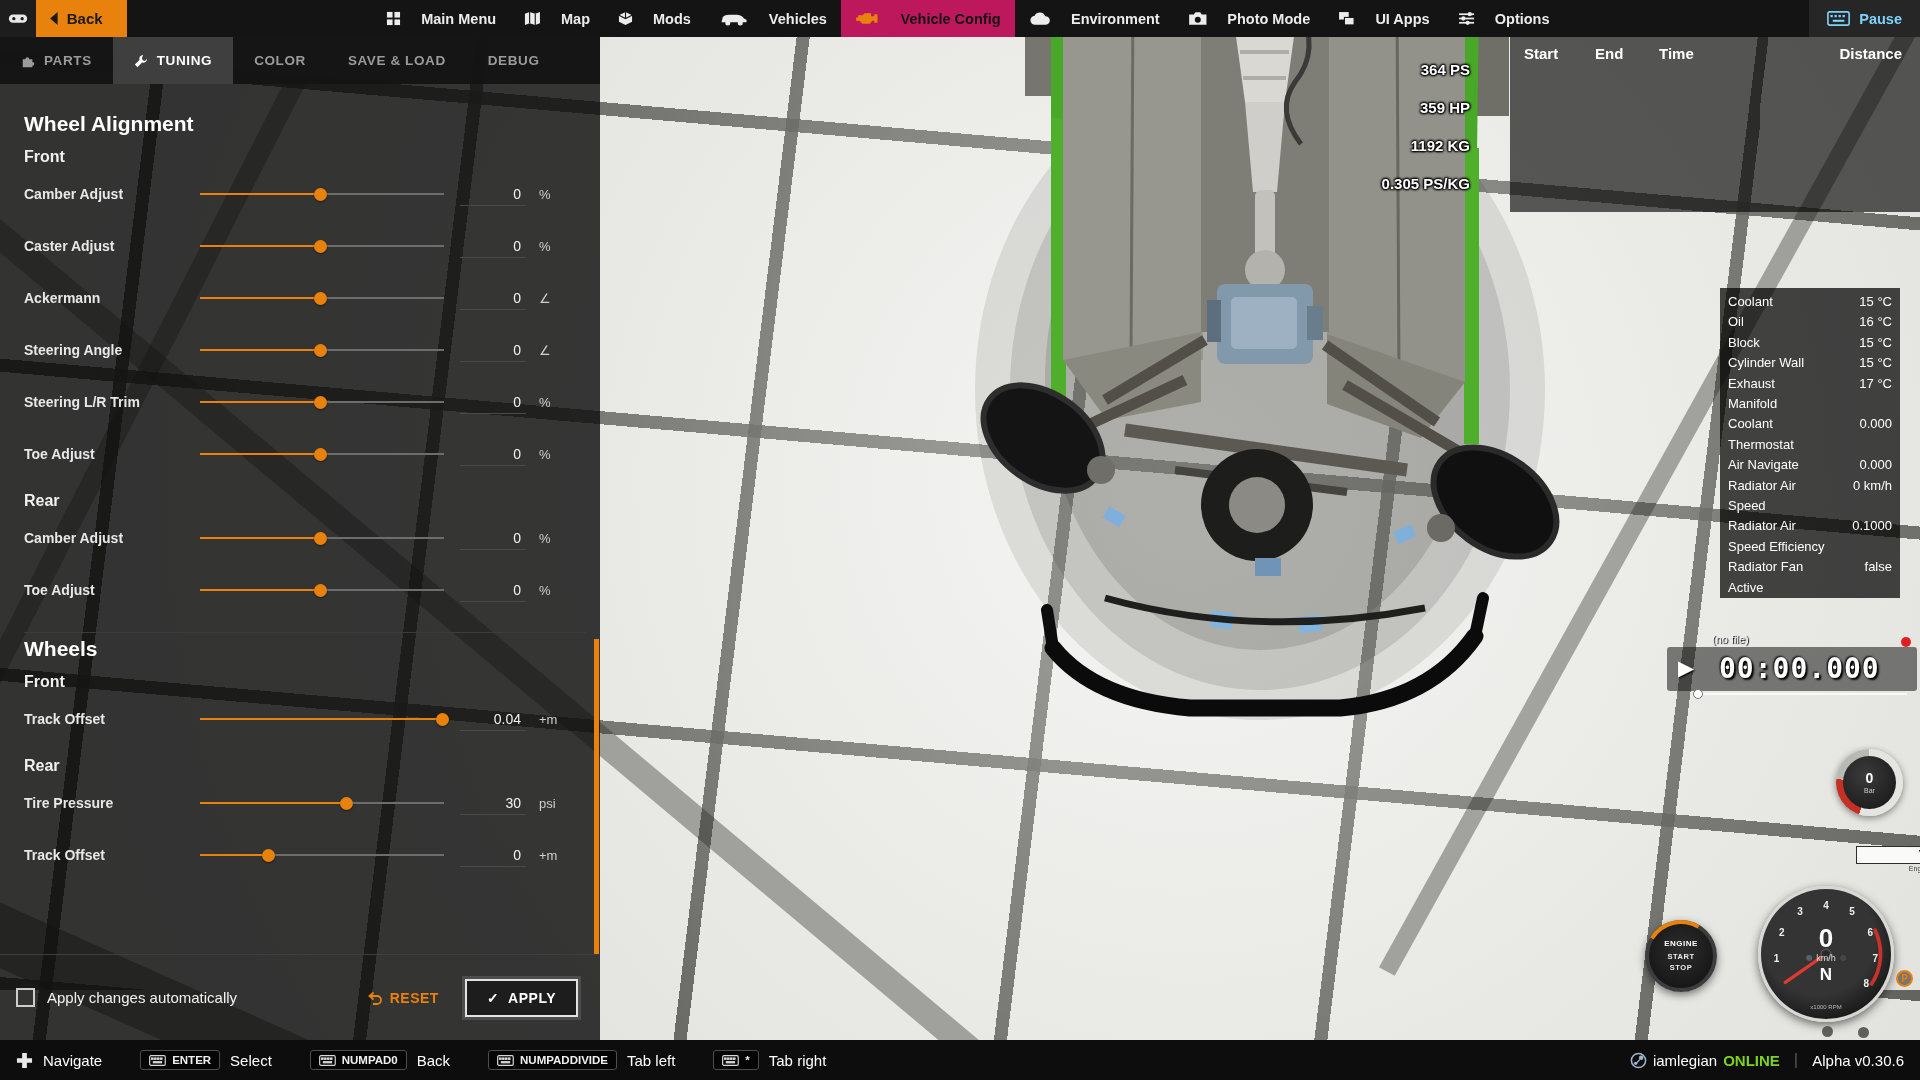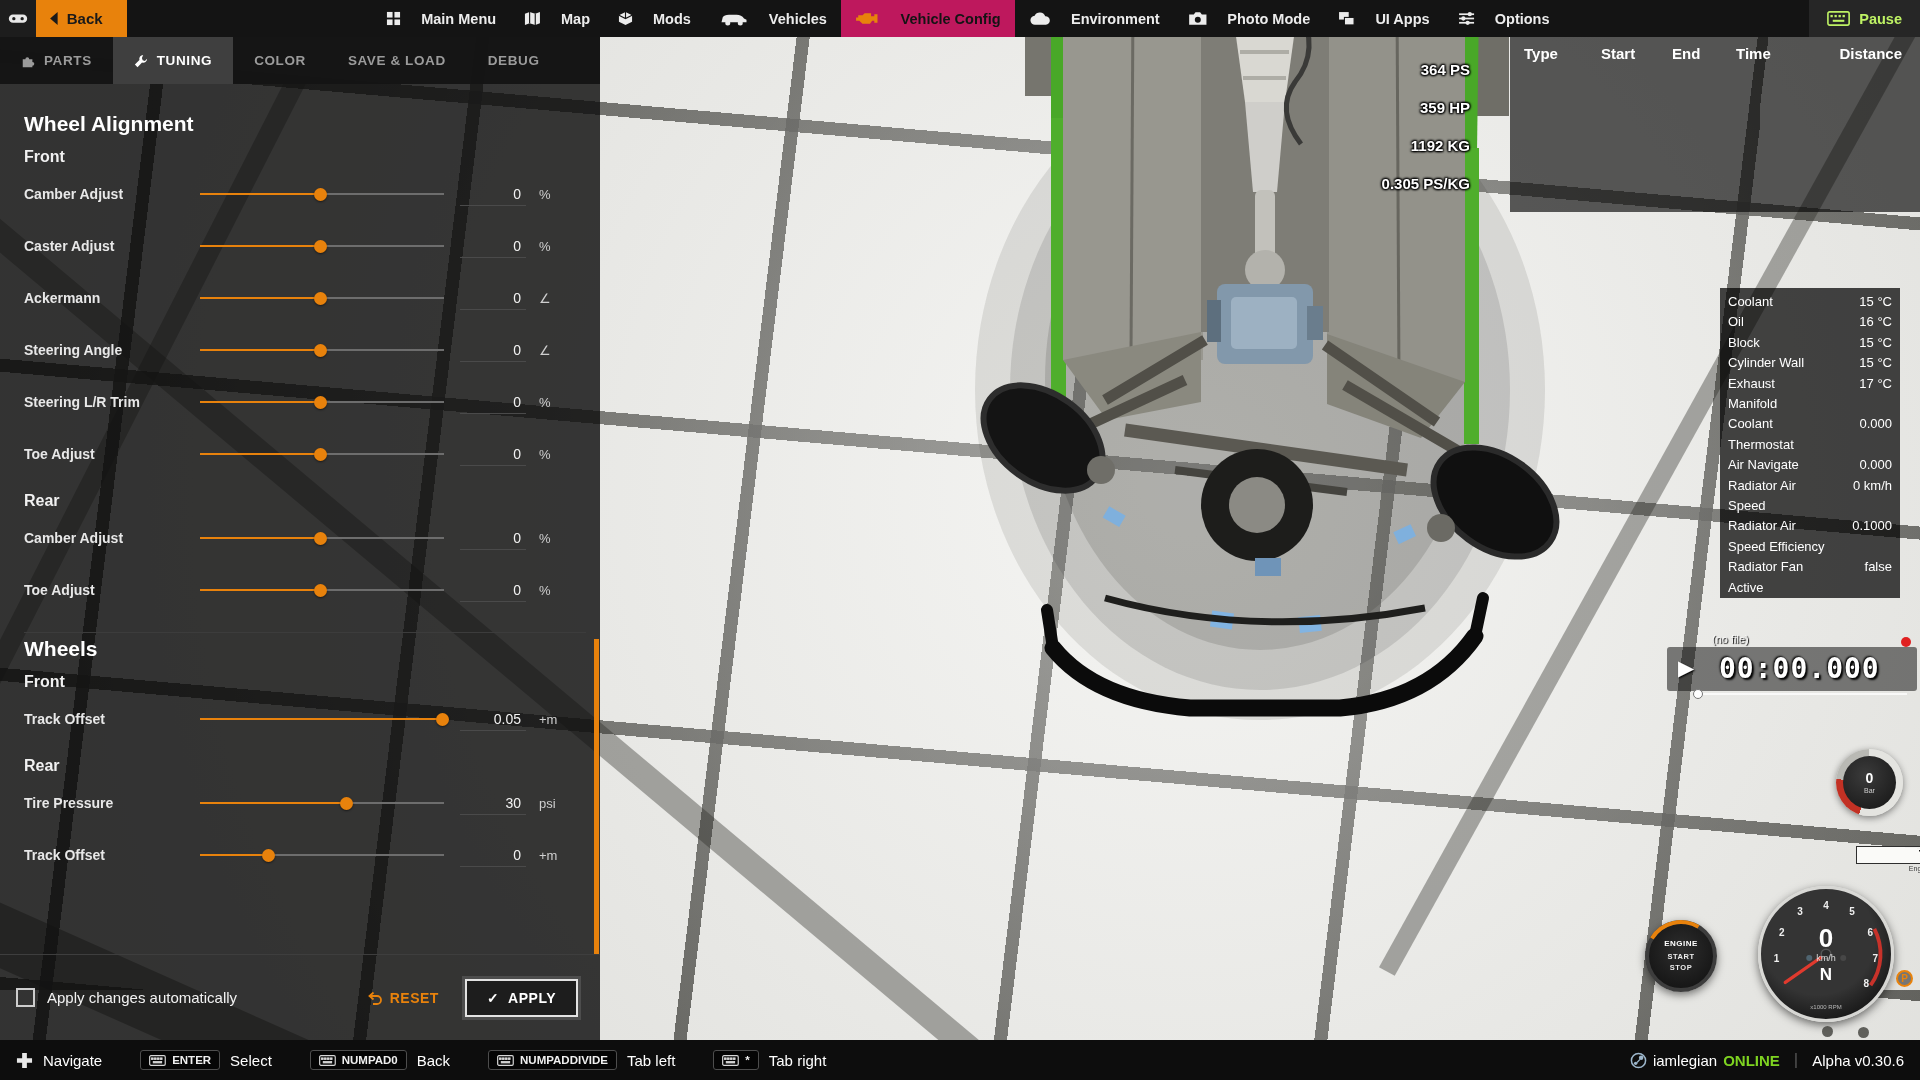--- a/index.html
+++ b/index.html
@@ -23,21 +23,21 @@
 
   
   .topbar{position:absolute;top:0;left:0;right:0;height:37px;background:#141414;display:flex;align-items:stretch;z-index:55}
   .back-wrap{display:flex;align-items:stretch}
   .pad-sq{width:36px;background:#1d1d1d;display:flex;align-items:center;justify-content:center;color:#e8e8e8}
   .back-btn{background:#e8820c;color:#1a1a1a;display:flex;align-items:center;gap:8px;padding:0 24px 0 12px;font-weight:bold;font-size:15px;cursor:pointer}
   .nav{display:flex;align-items:stretch;margin:0 auto}
   .nav-item{display:flex;align-items:center;gap:20px;padding:0 14px;color:#ececec;font-size:14.5px;font-weight:bold;cursor:pointer;white-space:nowrap}
   .nav-item.active{background:#be185d;color:#141414}
   .nav-item.active .i{color:#e8820c}
-  .pause-btn{display:flex;align-items:center;gap:9px;padding:8px 18px;color:#bef264;font-size:14.5px;font-weight:bold;background:#262626;cursor:pointer}
+  .pause-btn{display:flex;align-items:center;gap:9px;padding:8px 18px;color:#7dd3fc;font-size:14.5px;font-weight:bold;background:#262626;cursor:pointer}
   .i{display:flex;align-items:center}
   .i svg{display:block;height:15px;width:auto;fill:currentColor}
 
   
   .panel{position:absolute;left:0;top:37px;width:600px;height:1003px;background:rgba(14,14,14,0.82);z-index:40;display:flex;flex-direction:column}
   .tabs{display:flex;height:47px;background:rgba(20,20,20,0.95);flex:none}
   .tab{display:flex;align-items:center;gap:9px;padding:0 21px;color:#9b9b9b;font-size:13.5px;font-weight:bold;letter-spacing:.6px;cursor:pointer}
   .tab.active{background:#3f3f3f;color:#fff}
   .tab .i svg{height:14px}
   .content{position:relative;flex:1;padding:24px 14px 0 24px;overflow:hidden}
@@ -444,21 +444,21 @@
 
       <div class="sep"></div>
       <div class="h1">Wheels</div>
       <div class="h2">Front</div>
       <div class="srow">
         <span class="slbl">Track Offset</span>
         <span class="strack">
             <span class="sfill" style="width: 99%;"></span>
             <span class="shandle" style="left: 99%;"></span>
           </span>
-        <span class="sval">0.05</span>
+        <span class="sval">0.04</span>
         <span class="sunit">+m</span>
       </div>
       <div class="h2">Rear</div>
       <div class="srow">
         <span class="slbl">Tire Pressure</span>
         <span class="strack">
             <span class="sfill" style="width: 60%;"></span>
             <span class="shandle" style="left: 60%;"></span>
           </span>
         <span class="sval">30</span>
@@ -488,21 +488,20 @@
         <span>RESET</span>
       </span>
       <span class="apply-btn">
         <span class="i">✓</span>
         <span>APPLY</span>
       </span>
     </div>
   </div>
 
   <div class="race">
-    <span class="c1">Type</span>
     <span class="c2">Start</span>
     <span class="c3">End</span>
     <span class="c4">Time</span>
     <span class="c5">Distance</span>
   </div>
 
   <div class="vstats">
     <div>364 PS</div>
     <div>359 HP</div>
     <div>1192 KG</div>

